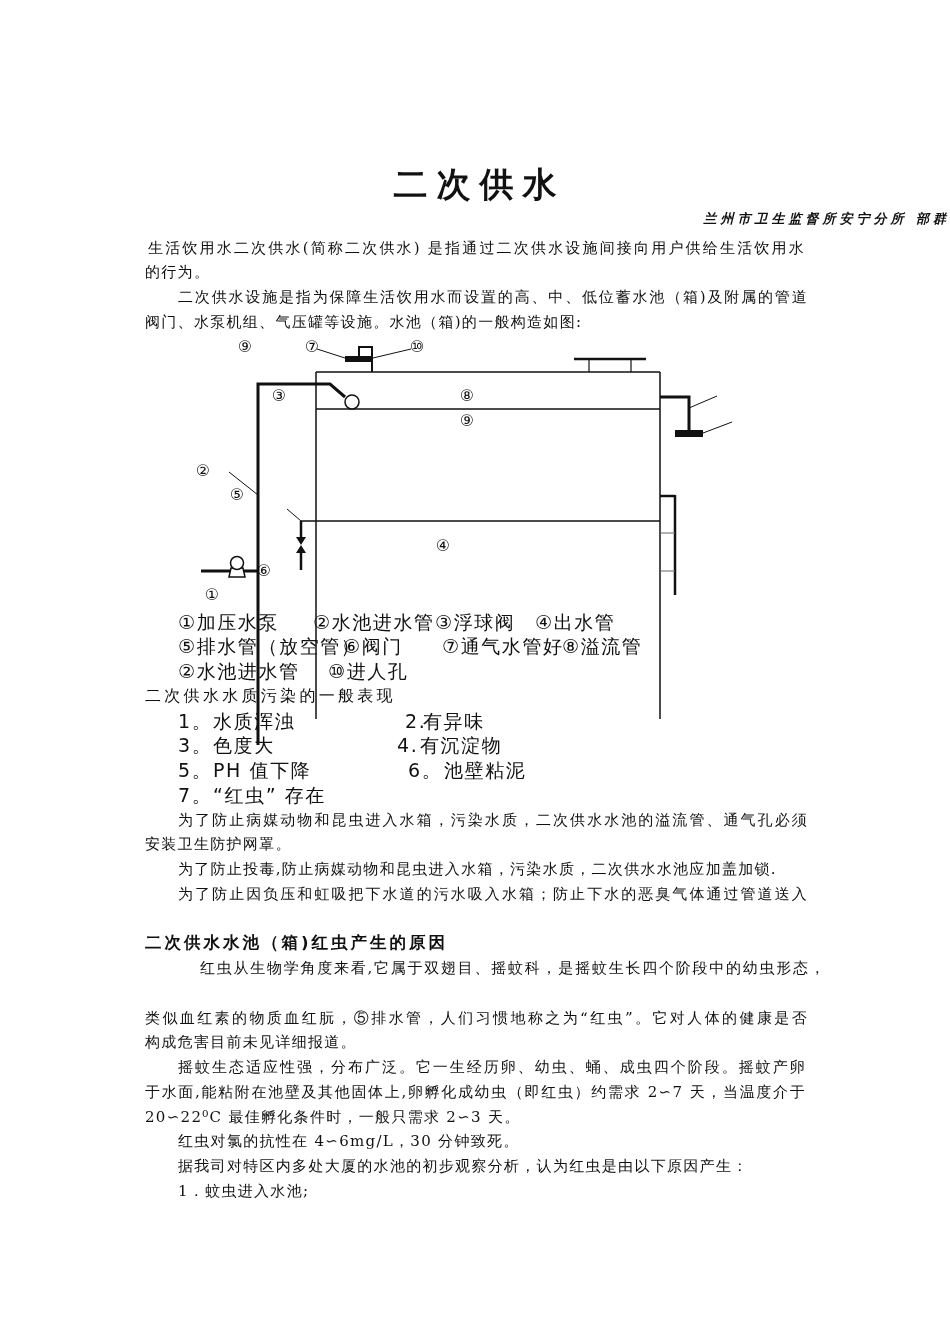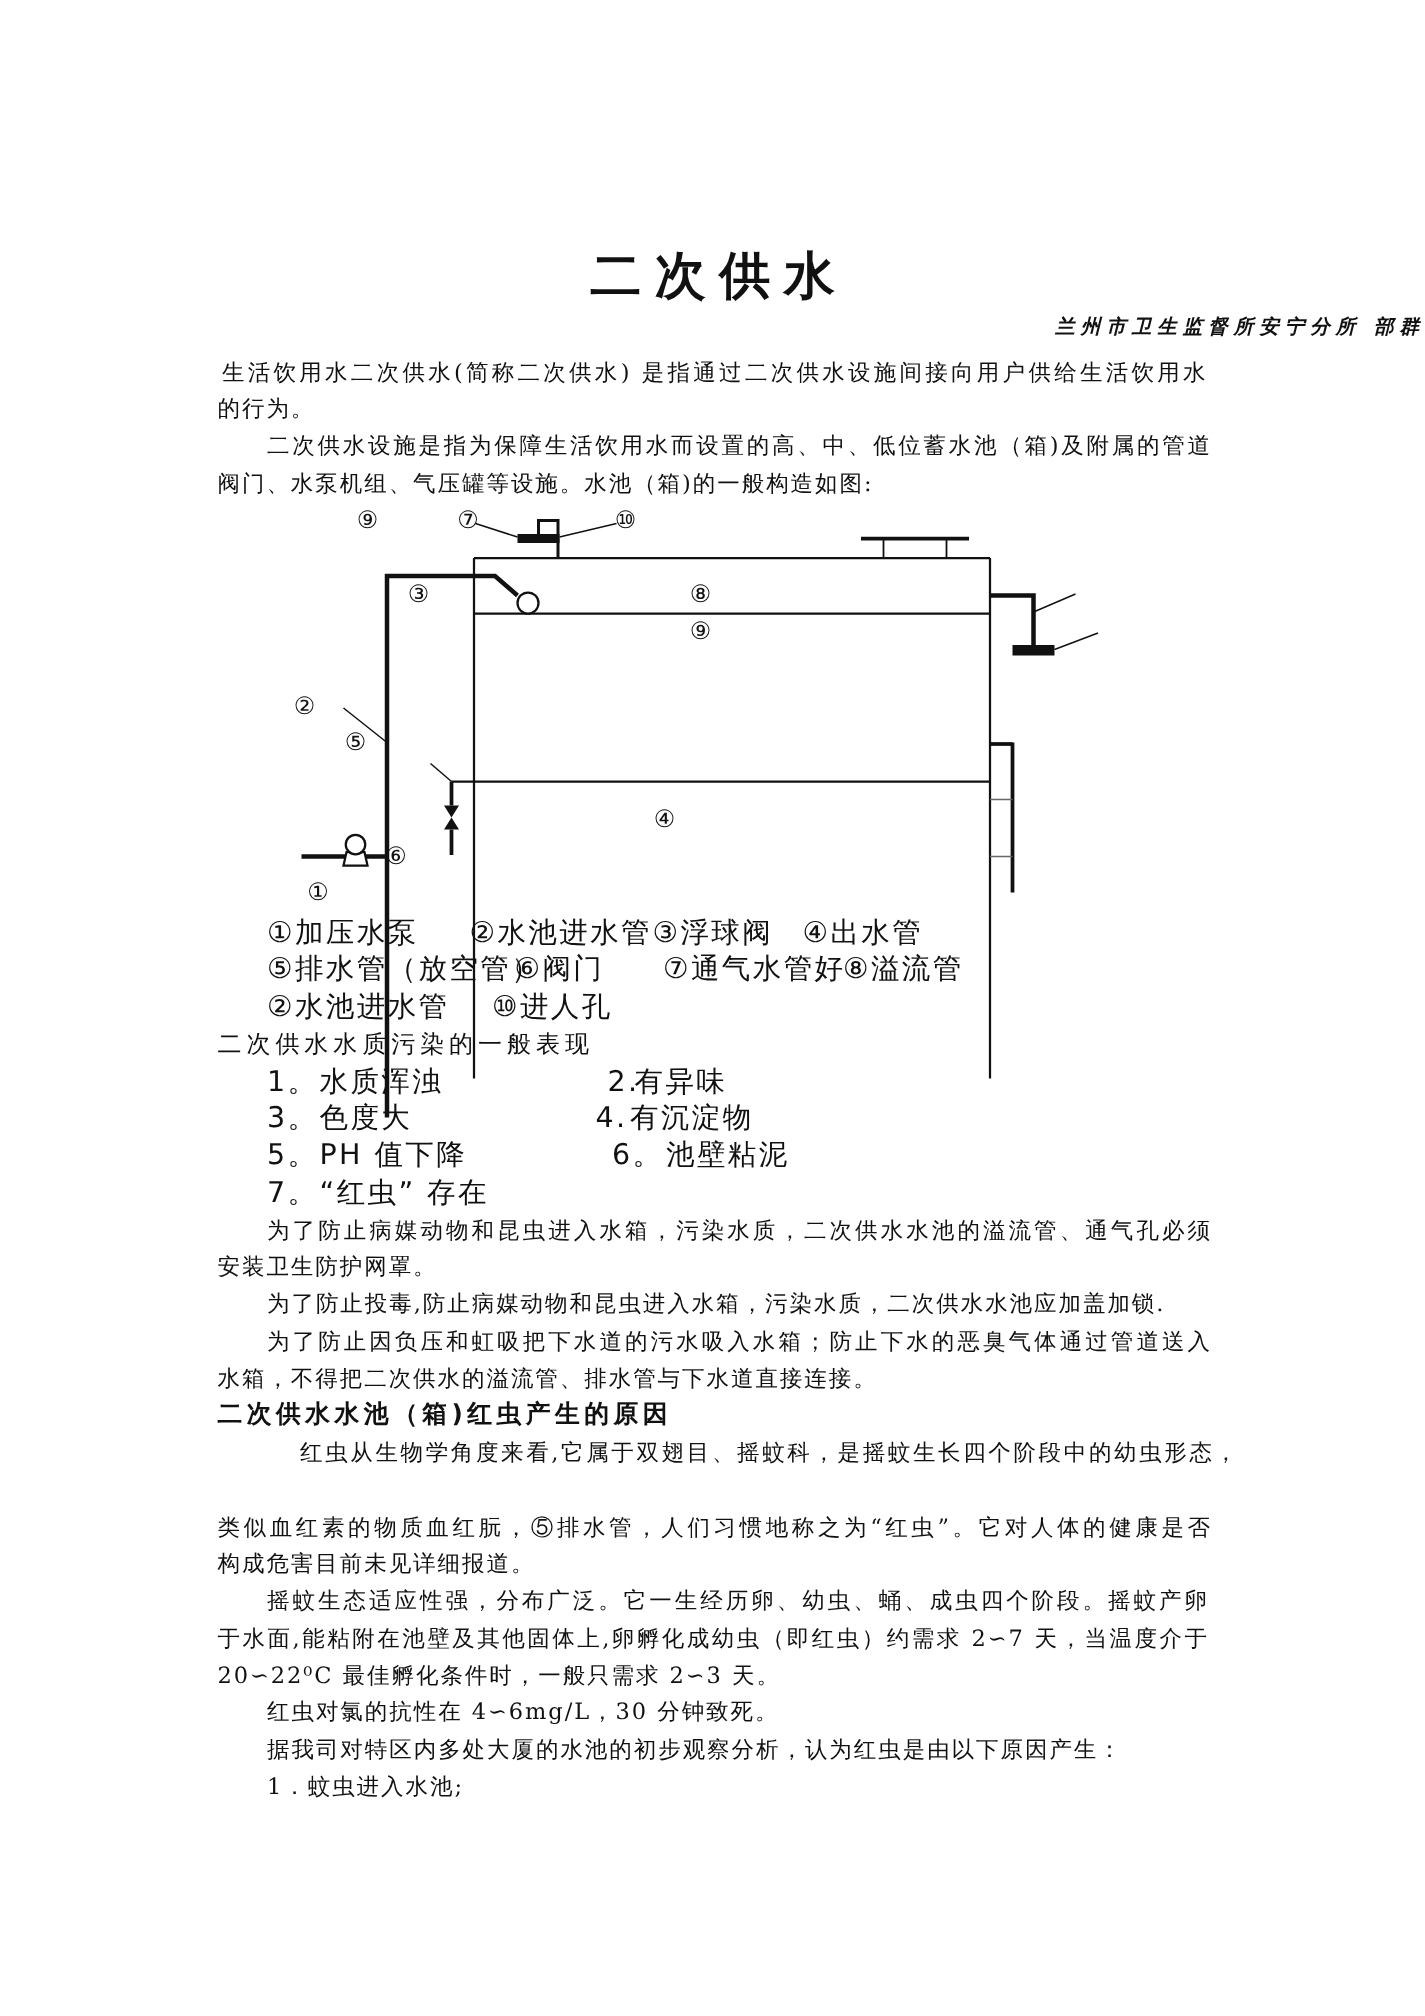--- a/index.html
+++ b/index.html
@@ -163,21 +163,20 @@
     <span class="ln sans" style="left:444px;top:758.1px">池壁粘泥</span>
 
     <span class="ln sans" style="left:178px;top:782.9px">7。</span>
     <span class="ln sans" style="left:213px;top:782.9px">“红虫” 存在</span>
   </div>
 
   <div class="ln j" style="left:178px;width:630px;top:807.6px">为了防止病媒动物和昆虫进入水箱，污染水质，二次供水水池的溢流管、通气孔必须</div>
   <div class="ln" style="left:145px;top:832.4px">安装卫生防护网罩。</div>
   <div class="ln" style="left:178px;top:857.1px">为了防止投毒,防止病媒动物和昆虫进入水箱，污染水质，二次供水水池应加盖加锁.</div>
   <div class="ln j" style="left:178px;width:630px;top:881.9px">为了防止因负压和虹吸把下水道的污水吸入水箱；防止下水的恶臭气体通过管道送入</div>
-  <div class="ln" style="left:145px;top:906.6px">水箱，不得把二次供水的溢流管、排水管与下水道直接连接。</div>
 
   <div class="ln h2" style="left:145px;top:931.4px">二次供水水池（箱)红虫产生的原因</div>
 
   <div class="ln j" style="left:200px;width:626px;top:956.1px">红虫从生物学角度来看,它属于双翅目、摇蚊科，是摇蚊生长四个阶段中的幼虫形态，</div>
   <div class="ln j" style="left:145px;width:663px;top:1005.6px">类似血红素的物质血红朊，⑤排水管，人们习惯地称之为“红虫”。它对人体的健康是否</div>
   <div class="ln j" style="left:178px;width:628px;top:1055.1px">摇蚊生态适应性强，分布广泛。它一生经历卵、幼虫、蛹、成虫四个阶段。摇蚊产卵</div>
 
   <div class="ln" style="left:145px;top:1030.4px">构成危害目前未见详细报道。</div>
   <div class="ln j" style="left:145px;width:661px;top:1079.9px">于水面,能粘附在池壁及其他固体上,卵孵化成幼虫（即红虫）约需求 2∽7 天，当温度介于</div>
   <div class="ln" style="left:145px;top:1104.6px">20∽22⁰C 最佳孵化条件时，一般只需求 2∽3 天。</div>

